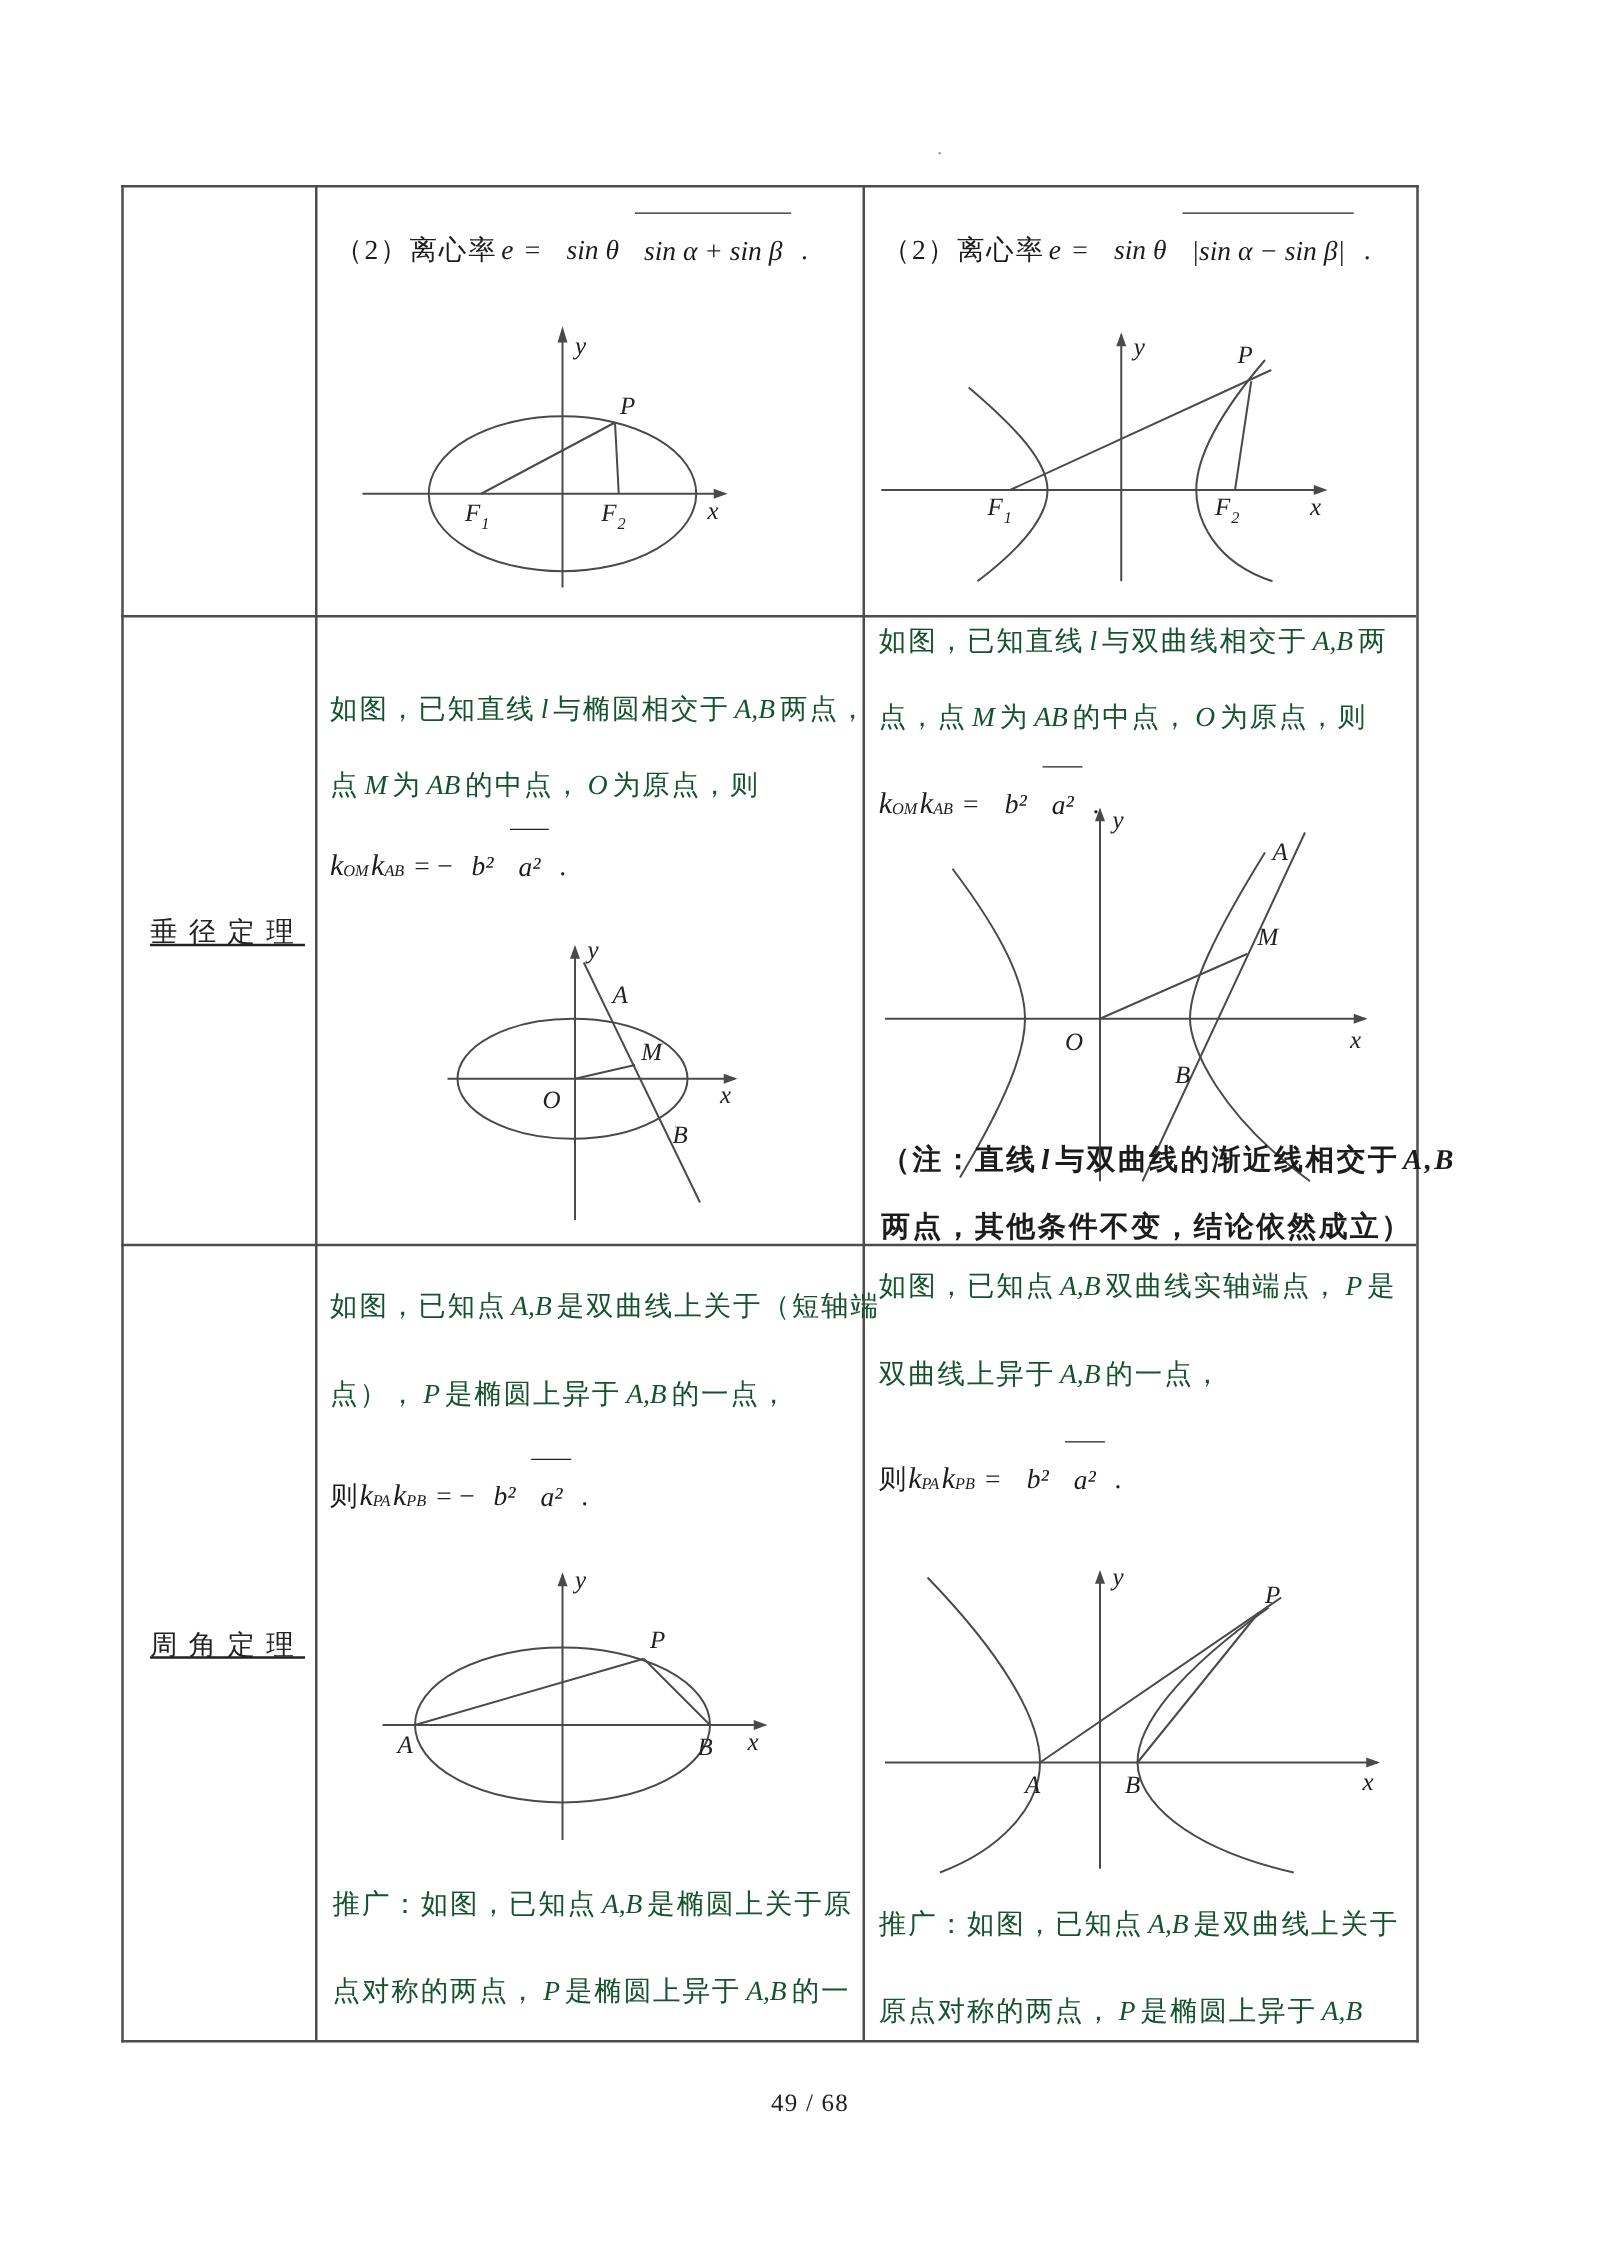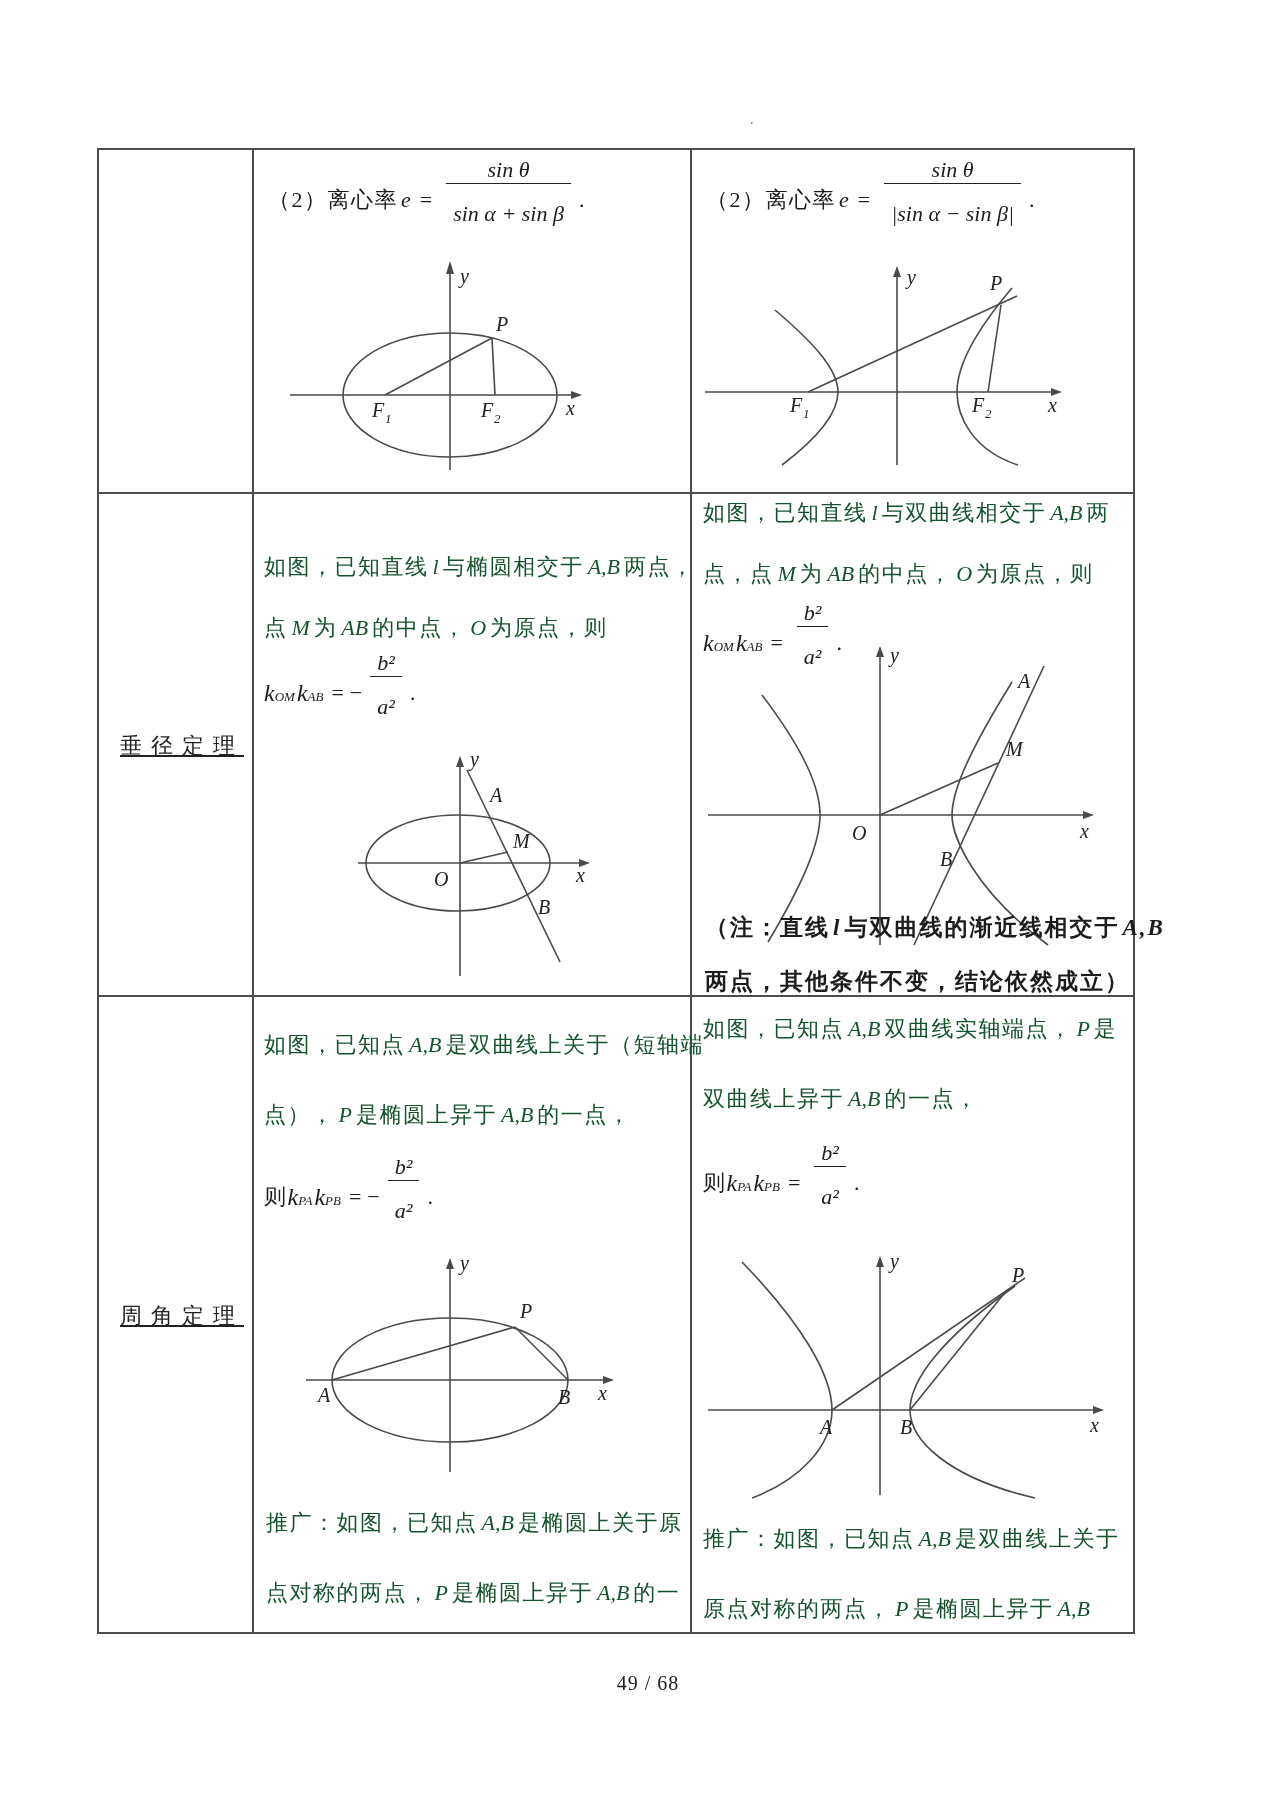--- a/index.html
+++ b/index.html
@@ -14,21 +14,21 @@
   .note{font-family:"Liberation Sans",sans-serif;font-weight:bold;font-size:23px;letter-spacing:2px;}
   .note .cn{font-family:"Liberation Sans",sans-serif;}
   .note .mi{font-family:"Liberation Serif",serif;font-style:italic;font-weight:bold;margin:0 3px;}
   .rowlabel{font-size:22px;letter-spacing:9px;white-space:nowrap;color:#222;text-decoration:underline;}
   
   .formula{display:flex;align-items:center;white-space:nowrap;font-size:22px;}
   .formula .cn{letter-spacing:1.5px;}
   .formula .mi{font-style:italic;margin:0 3px;}
   .formula .eq{margin:0 6px;}
   .formula sub{font-style:italic;font-size:13px;margin:0 2px 0 0;position:relative;top:4px;}
-  .frac{display:inline-flex;flex-direction:column;align-items:center;vertical-align:middle;margin:0 5px;line-height:1.15;}
+  .frac{display:inline-flex;flex-direction:row;align-items:center;vertical-align:middle;margin:0 5px;line-height:1.15;}
   .frac .num{display:block;padding:0 7px;}
   .frac .den{display:block;border-top:1.6px solid #222;padding:17px 7px;}
   .kvar{font-style:italic;font-size:24px;}
   
   .svglab{font:italic 20px "Liberation Serif",serif;fill:#222;}
   .svgsub{font:italic 13px "Liberation Serif",serif;fill:#222;}
   svg line,svg path,svg ellipse{stroke:#4a4a4a;stroke-width:1.6;fill:none;}
   svg polygon{fill:#4a4a4a;stroke:none;}
   .footer{font-size:20px;color:#222;letter-spacing:1px;}
   .straydot{font-size:14px;color:#777;}

